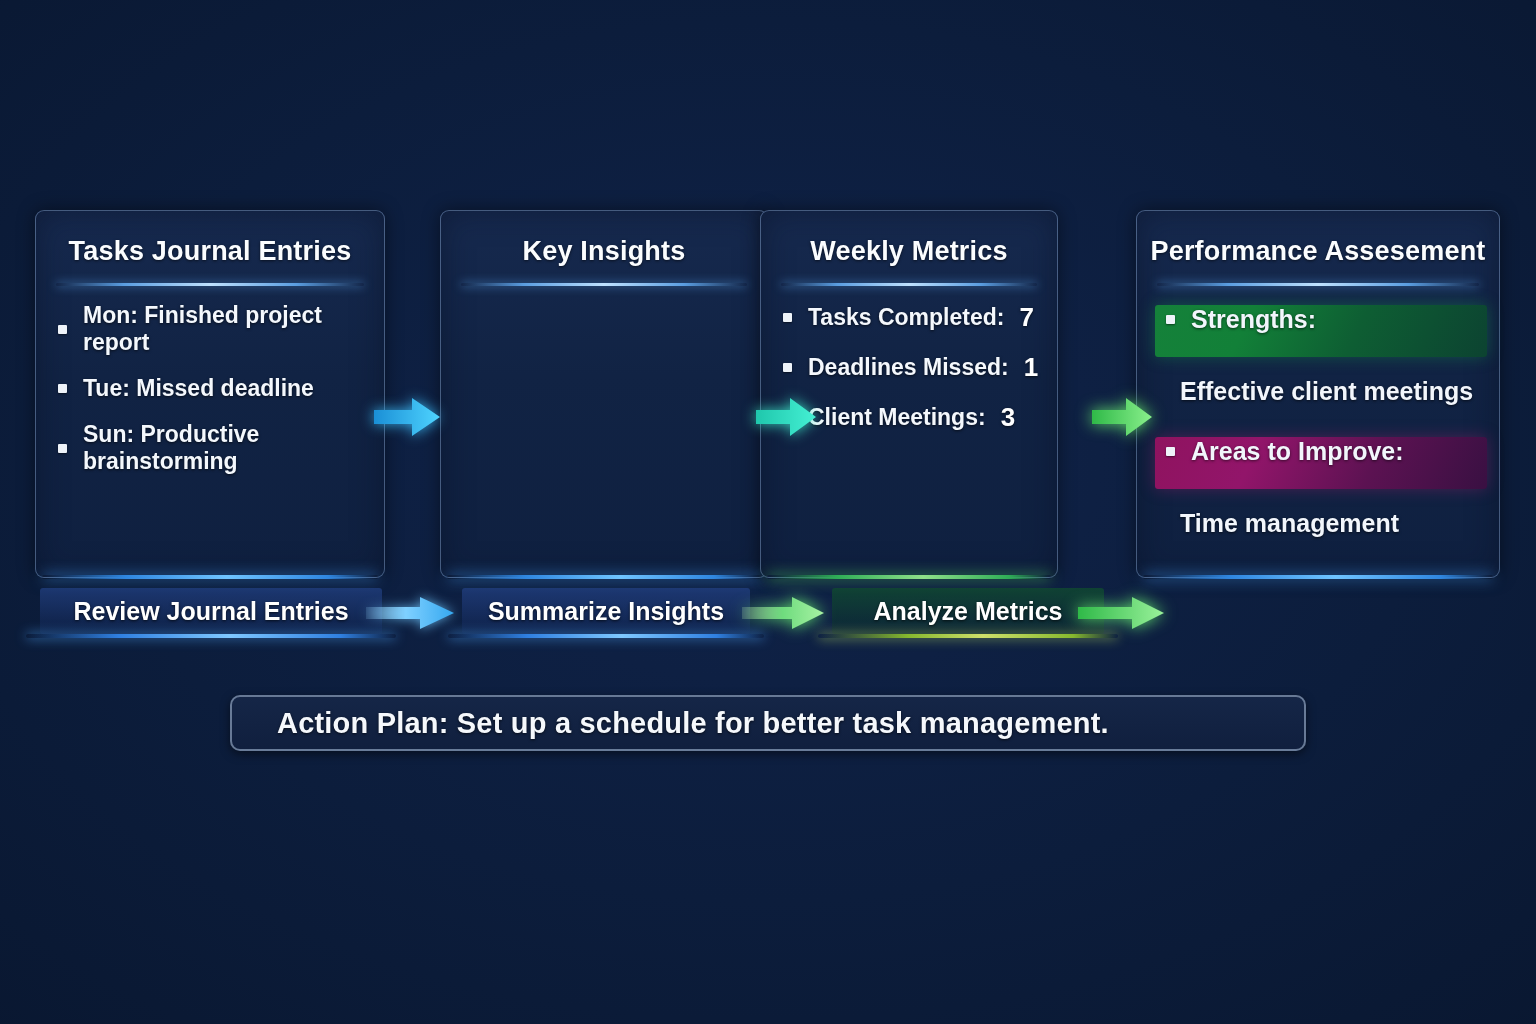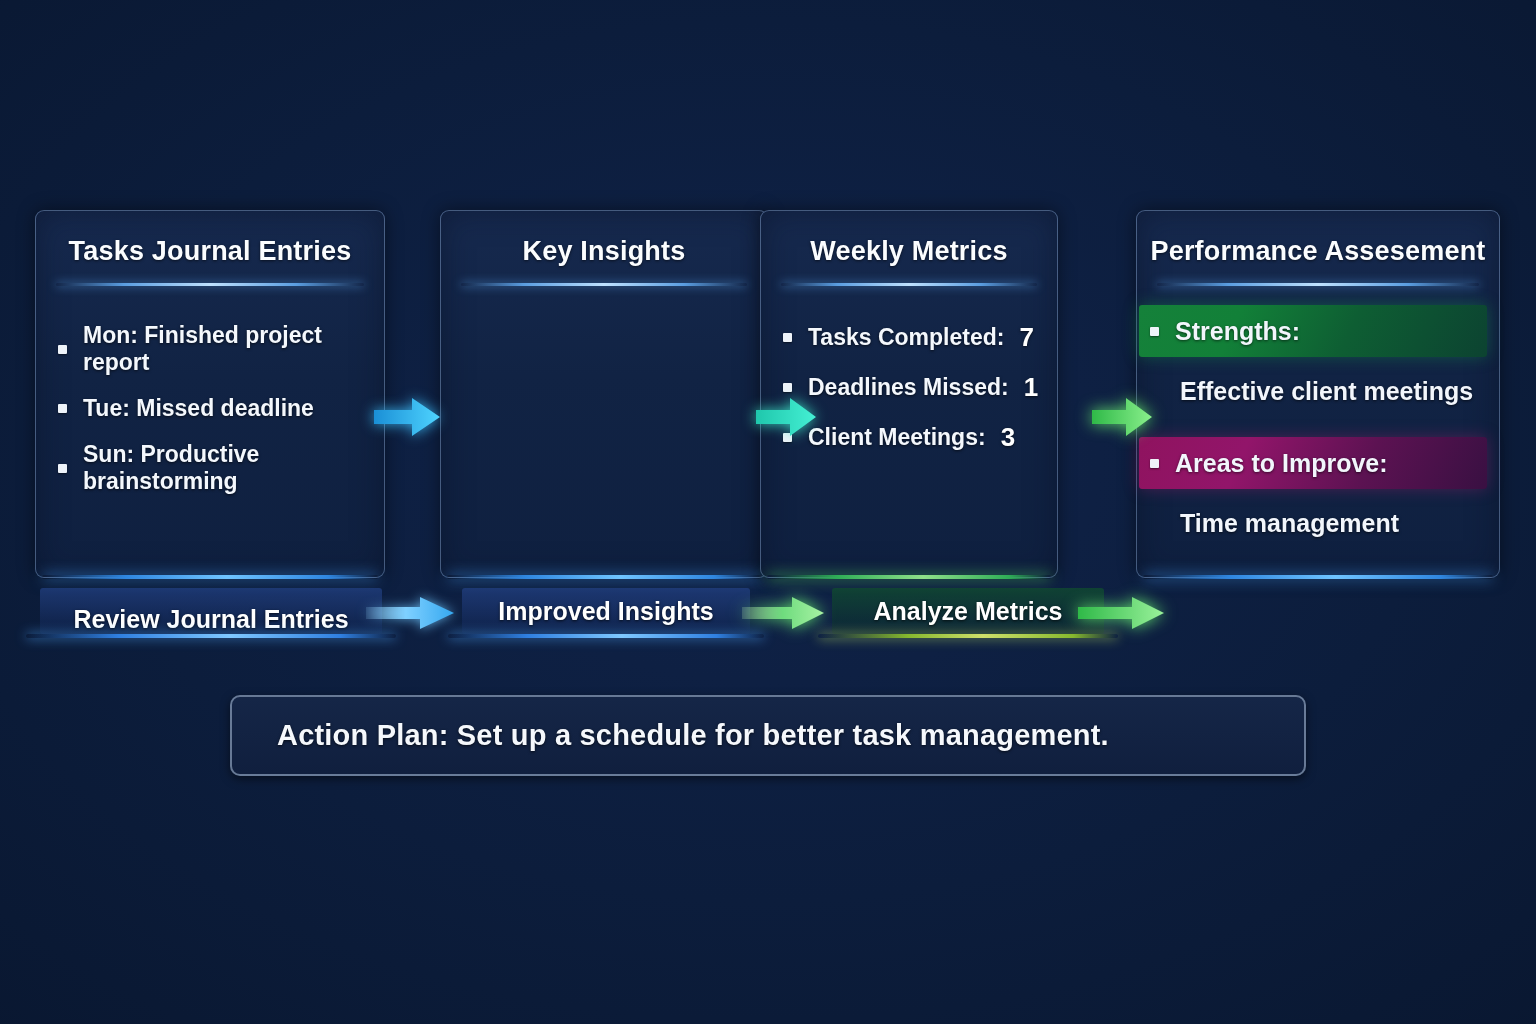--- a/index.html
+++ b/index.html
@@ -28,29 +28,29 @@
   }
   .panel-glow{
     position:absolute;left:6px;right:6px;bottom:-2px;height:4px;border-radius:3px;
     background:linear-gradient(90deg, rgba(40,120,220,0) 0%, #2f86e0 25%, #6fc4ff 55%, #2f86e0 85%, rgba(40,120,220,0) 100%);
     box-shadow:0 0 14px rgba(70,160,255,0.9);
   }
   .panel-glow.green{
     background:linear-gradient(90deg, rgba(40,200,110,0) 0%, #2fae57 25%, #8fe08a 55%, #2fae57 85%, rgba(40,200,110,0) 100%);
     box-shadow:0 0 14px rgba(90,220,120,0.9);
   }
-  .bullet-list{margin-top:36px;display:flex;flex-direction:column;gap:19px;}
+  .bullet-list{margin-top:16px;display:flex;flex-direction:column;gap:19px;}
   .bullet-row{display:flex;align-items:center;font-size:23px;font-weight:700;
     color:#f4f8fd;text-shadow:0 1px 3px rgba(0,0,0,0.65);padding-left:22px;}
   .bullet-sq{width:9px;height:9px;background:#eef3f9;border-radius:1px;margin-right:16px;flex:0 0 auto;
     box-shadow:0 1px 2px rgba(0,0,0,0.5);}
   .metric-value{font-size:26px;font-weight:700;margin-left:15px;color:#ffffff;}
   
-  .hl-bar{position:absolute;left:2px;right:12px;height:52px;border-radius:3px;
-    display:flex;align-items:center;padding-left:11px;box-sizing:border-box;}
+  .hl-bar{position:absolute;left:18px;right:12px;height:52px;border-radius:3px;
+    display:flex;align-items:flex-start;padding-left:11px;box-sizing:border-box;}
   .hl-bar.green{
     background:linear-gradient(115deg, #15813a 0%, #128038 28%, #0e5e33 60%, #0c4331 100%);
     box-shadow:0 0 16px rgba(20,140,70,0.45);}
   .hl-bar.magenta{
     background:linear-gradient(115deg, #8f135f 0%, #92156a 30%, #5c1252 65%, #391042 100%);
     box-shadow:0 0 16px rgba(160,30,110,0.40);}
   .hl-heading{display:flex;align-items:center;font-size:25px;font-weight:700;
     text-shadow:0 1px 3px rgba(0,0,0,0.6);}
   .hl-detail{position:absolute;left:43px;font-size:25px;font-weight:700;
     text-shadow:0 1px 3px rgba(0,0,0,0.65);}
@@ -70,21 +70,21 @@
   .flow-underline{position:absolute;left:-14px;right:-14px;bottom:-4px;height:4px;border-radius:2px;}
   .flow-underline.blue{
     background:linear-gradient(90deg, rgba(50,120,220,0) 0%, #2f7fe0 25%, #7fc8ff 55%, #2f7fe0 85%, rgba(50,120,220,0) 100%);
     box-shadow:0 0 12px rgba(80,170,255,0.85);}
   .flow-underline.yellowgreen{
     background:linear-gradient(90deg, rgba(120,180,40,0) 0%, #86b82e 30%, #cfe06a 55%, #86b82e 85%, rgba(120,180,40,0) 100%);
     box-shadow:0 0 12px rgba(180,220,90,0.85);}
   .flow-arrow{position:absolute;top:594px;}
   
   .action-plan{
-    position:absolute;left:230px;top:695px;width:1076px;height:81px;
+    position:absolute;left:230px;top:695px;width:1076px;height:56px;
     background:linear-gradient(180deg,#152647 0%, #101f3e 100%);
     border:2px solid rgba(175,195,220,0.55);border-radius:10px;
     box-shadow:0 3px 10px rgba(0,0,0,0.5);
     display:flex;align-items:center;box-sizing:border-box;padding-left:45px;
   }
   .action-plan-text{font-size:29px;font-weight:700;color:#f5f8fc;
     text-shadow:0 1px 3px rgba(0,0,0,0.65);letter-spacing:0.2px;}
 </style>
 </head>
 <body>
@@ -185,38 +185,38 @@
     <defs>
         <linearGradient id="gA3" x1="0" y1="0" x2="1" y2="0">
       <stop offset="0" stop-color="#2fb948"></stop>
           <stop offset="1" stop-color="#8af08c"></stop>
     </linearGradient>
       </defs>
     <polygon points="0,16 34,16 34,4 60,23 34,42 34,30 0,30" fill="url(#gA3)"></polygon>
   </svg>
 </div>
 
-<div class="flow-step bluebar" style="left:40px;width:342px;align-items:flex-end;">
+<div class="flow-step bluebar" style="left:40px;width:342px;">
   <span>Review Journal Entries</span>
   <div class="flow-underline blue"></div>
 </div>
 <div class="flow-arrow glow-lblue" style="left:366px;">
   <svg width="90" height="38" viewBox="0 0 90 38">
     <defs>
         <linearGradient id="gF1" x1="0" y1="0" x2="1" y2="0">
       <stop offset="0" stop-color="#9fdcff" stop-opacity="0.15"></stop>
           <stop offset="0.45" stop-color="#7fd0ff"></stop>
           <stop offset="1" stop-color="#35a8f0"></stop>
     </linearGradient>
       </defs>
     <polygon points="0,13 54,13 54,3 88,19 54,35 54,25 0,25" fill="url(#gF1)"></polygon>
   </svg>
 </div>
 <div class="flow-step bluebar" style="left:462px;width:288px;">
-  <span>Improved Insights</span>
+  <span>Summarize Insights</span>
   <div class="flow-underline blue"></div>
 </div>
 <div class="flow-arrow glow-green" style="left:742px;">
   <svg width="84" height="38" viewBox="0 0 84 38">
     <defs>
         <linearGradient id="gF2" x1="0" y1="0" x2="1" y2="0">
       <stop offset="0" stop-color="#bdf0b0" stop-opacity="0.2"></stop>
           <stop offset="0.5" stop-color="#6fdc7e"></stop>
           <stop offset="1" stop-color="#a8f2a4"></stop>
     </linearGradient>

